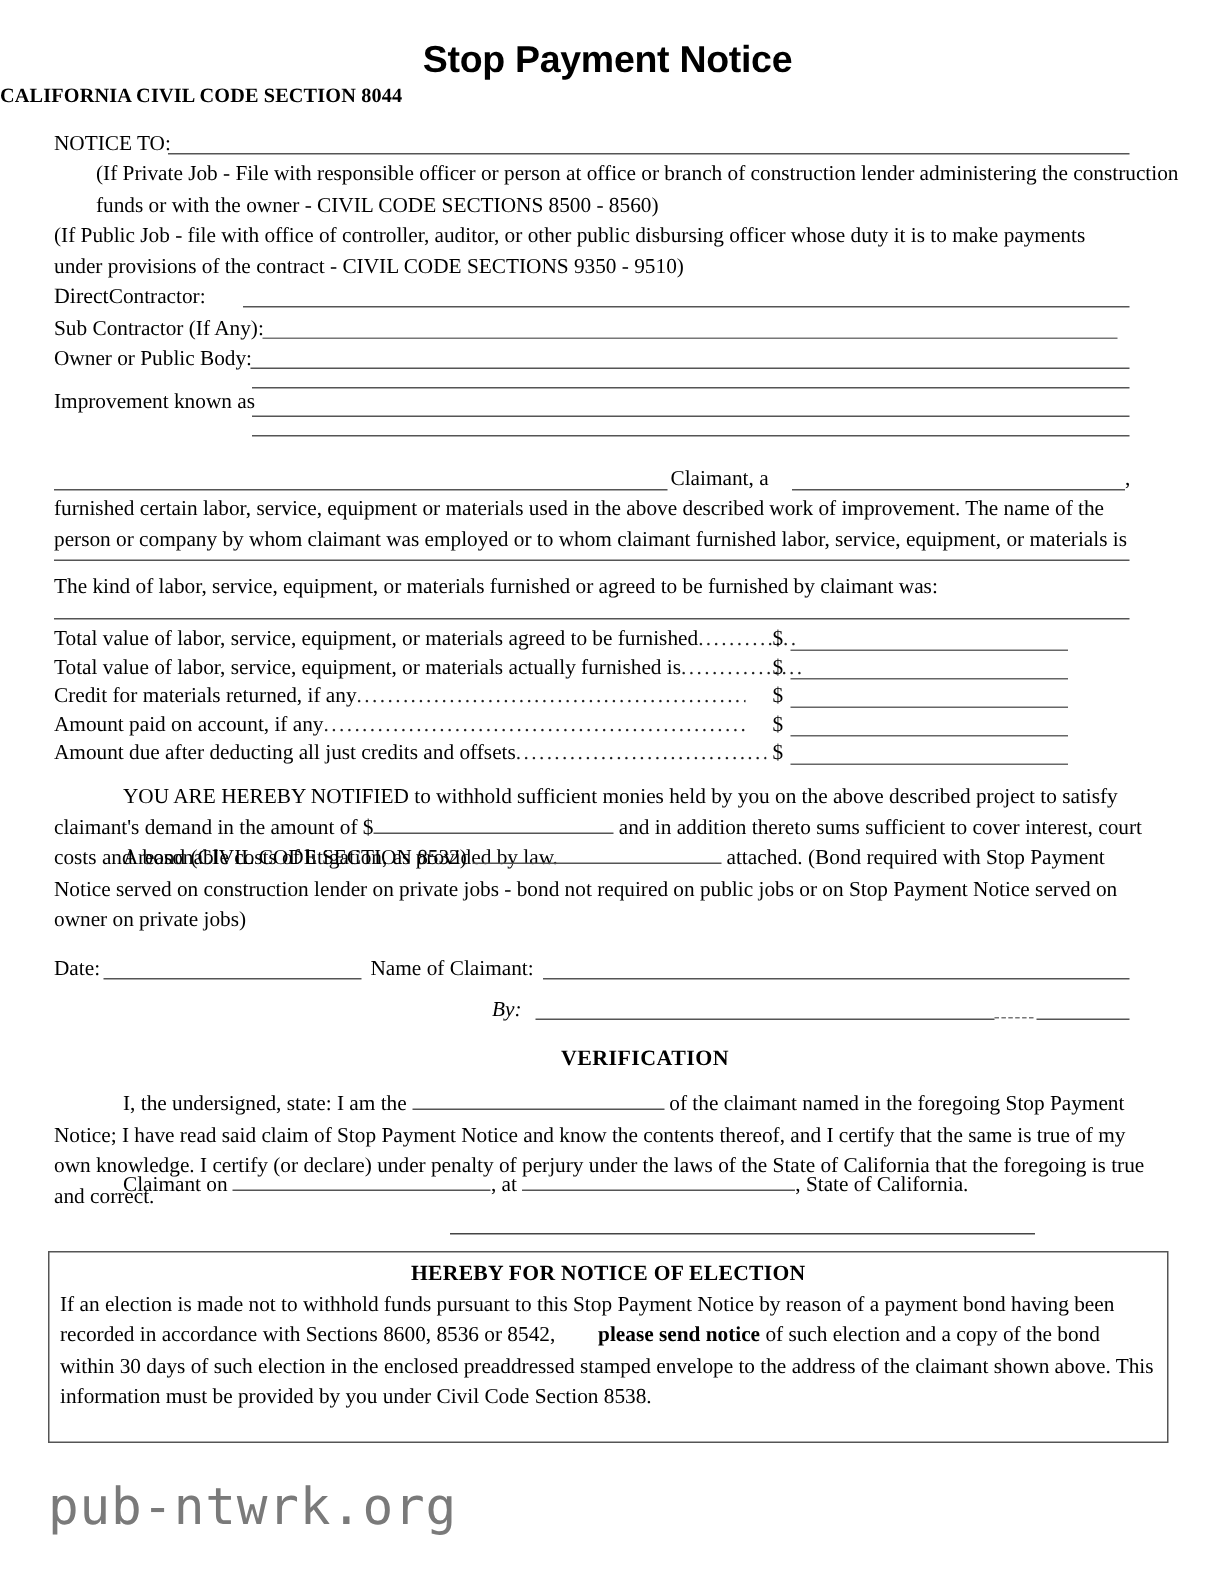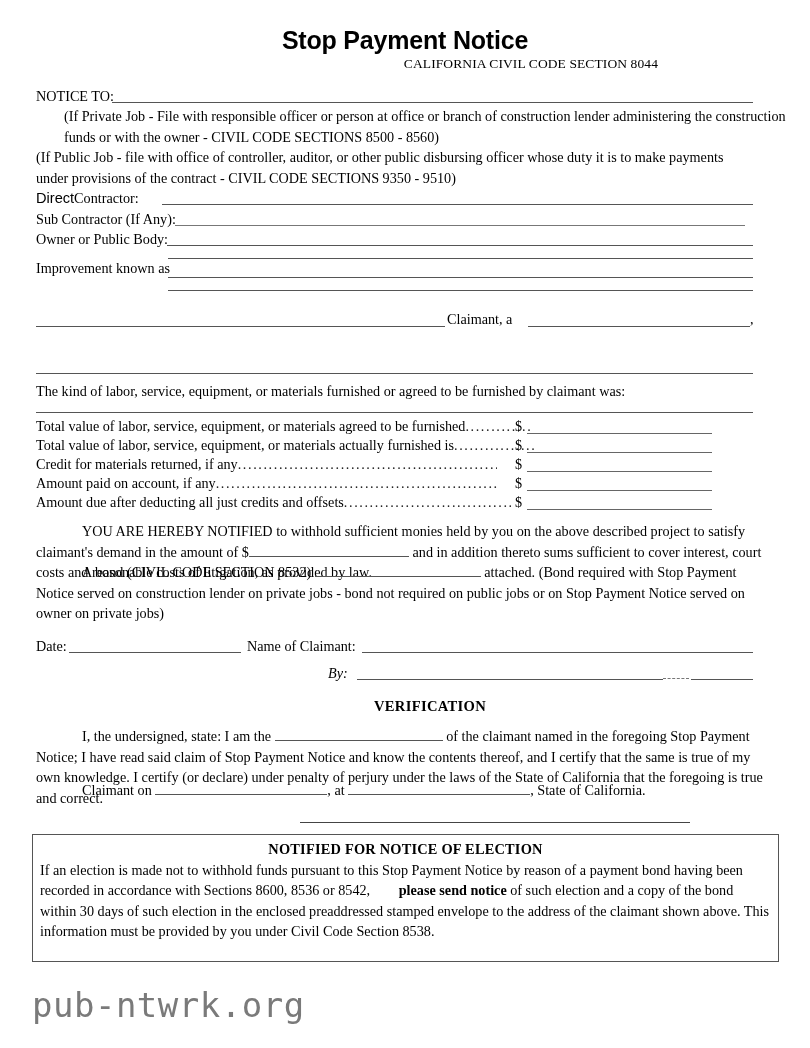--- a/index.html
+++ b/index.html
@@ -33,23 +33,24 @@
     font-family: "Liberation Sans", "DejaVu Sans", sans-serif;
     font-weight: bold;
     font-size: 25px;
     letter-spacing: -0.2px;
   }
   .subtitle {
     position: absolute;
     top: 56px;
     left: 0;
     width: 658px;
-    text-align: right;
+    text-align: left;
     font-size: 13.5px;
     letter-spacing: 0.1px;
+    font-weight: bold;
   }
 
   
   .blk {
     position: absolute;
     font-size: 14.2px;
     line-height: 20.6px;
   }
 
   .rule {
@@ -63,21 +64,21 @@
   .inline-rule {
     display: inline-block;
     border-bottom: 1.1px solid #555;
     height: 0.85em;
     vertical-align: baseline;
   }
 
   .center { text-align: center; }
   .bold { font-weight: bold; padding-left: 25px; }
 
-  .sans { font-family: Liberation Sans, sans-serif; }
+  .sans { font-family: Liberation Serif, serif; }
 
   
   .money-row {
     position: absolute;
     left: 36px;
     width: 700px;
     font-size: 14.2px;
     white-space: nowrap;
   }
   .money-row .lbl { }
@@ -183,20 +184,21 @@
   <div class="rule" style="left:168px; top:277px; width:585px;"></div>
 
   <div class="rule" style="left:168px; top:290px; width:585px;"></div>
 
 
   <div class="rule" style="left:36px; top:326px; width:409px;"></div>
   <div class="blk" style="left:447px; top:309px;">Claimant, a</div>
   <div class="rule" style="left:528px; top:326px; width:222px;"></div>
   <div class="blk" style="left:750px; top:309px;">,</div>
 
+  <div class="blk" style="left:36px; top:329px; width:730px;">furnished certain labor, service, equipment or materials used in the above described work of improvement. The name of the person or company by whom claimant was employed or to whom claimant furnished labor, service, equipment, or materials is</div>
 
   <div class="rule" style="left:36px; top:373px; width:717px;"></div>
 
   <div class="blk" style="left:36px; top:381px; width:730px;">The kind of labor, service, equipment, or materials furnished or agreed to be furnished by claimant was:</div>
 
   <div class="rule" style="left:36px; top:412px; width:717px;"></div>
 
   <div class="money-row" style="top:418px;">
     <span class="lbl">Total value of labor, service, equipment, or materials agreed to be furnished</span><span class="dots" style="width:68px;">...............................</span>
     <span class="dollar">$</span>
@@ -240,19 +242,19 @@
 
   <div class="blk center bold" style="left:0; top:696px; width:810px; font-size:14.6px; letter-spacing:0.3px;">VERIFICATION</div>
 
   <div class="blk" style="left:36px; top:726px; width:732px; text-indent:46px;"><span>I, the undersigned, state:  I am the </span><span class="inline-rule" style="width:168px;"></span><span> of the claimant named in the foregoing Stop Payment Notice; I have read said claim of Stop Payment Notice and know the contents thereof, and I certify that the same is true of my own knowledge. I certify (or declare) under penalty of perjury under the laws of the State of California that the foregoing is true and correct.</span></div>
 
   <div class="blk" style="left:36px; top:780px; width:732px; text-indent:46px;"><span>Claimant on </span><span class="inline-rule" style="width:172px;"></span><span>, at </span><span class="inline-rule" style="width:182px;"></span><span>, State of California.</span></div>
 
   <div class="rule dark" style="left:300px; top:822px; width:390px;"></div>
 
   <div class="election-box">
-    <div class="eb-title">NOTIFIED FOR NOTICE OF ELECTION</div>
+    <div class="eb-title">HEREBY FOR NOTICE OF ELECTION</div>
     <div class="eb-body"><span>If an election is made not to withhold funds pursuant to this Stop Payment Notice by reason of a payment bond having been recorded in accordance with Sections 8600, 8536 or 8542, </span><span class="bold">please send notice</span><span> of such election and a copy of the bond within 30 days of such election in the enclosed preaddressed stamped envelope to the address of the claimant shown above. This information must be provided by you under Civil Code Section 8538.</span></div>
   </div>
 
   <div class="watermark">pub-ntwrk.org</div>
 
 </div>
 
 </body></html>

